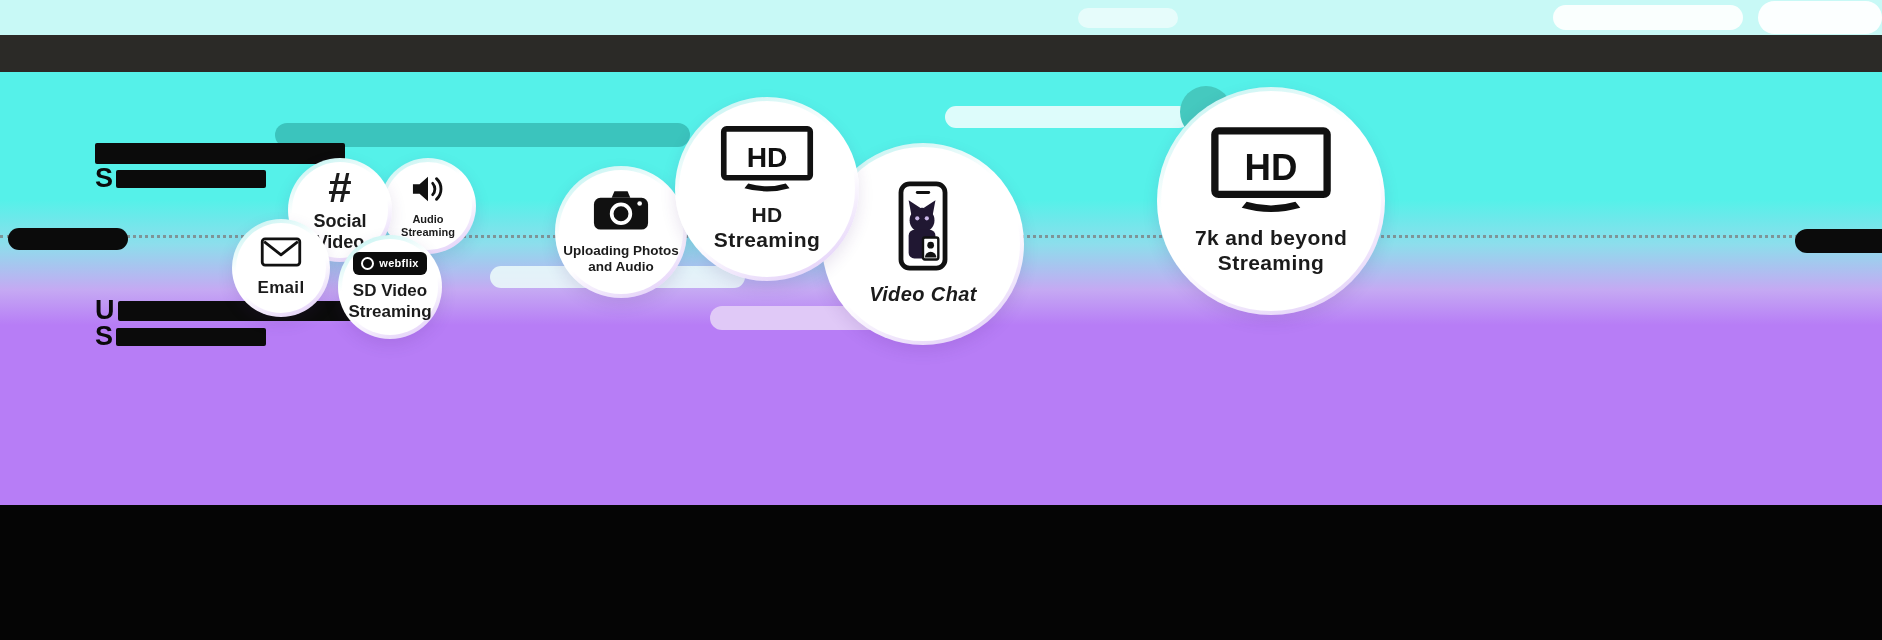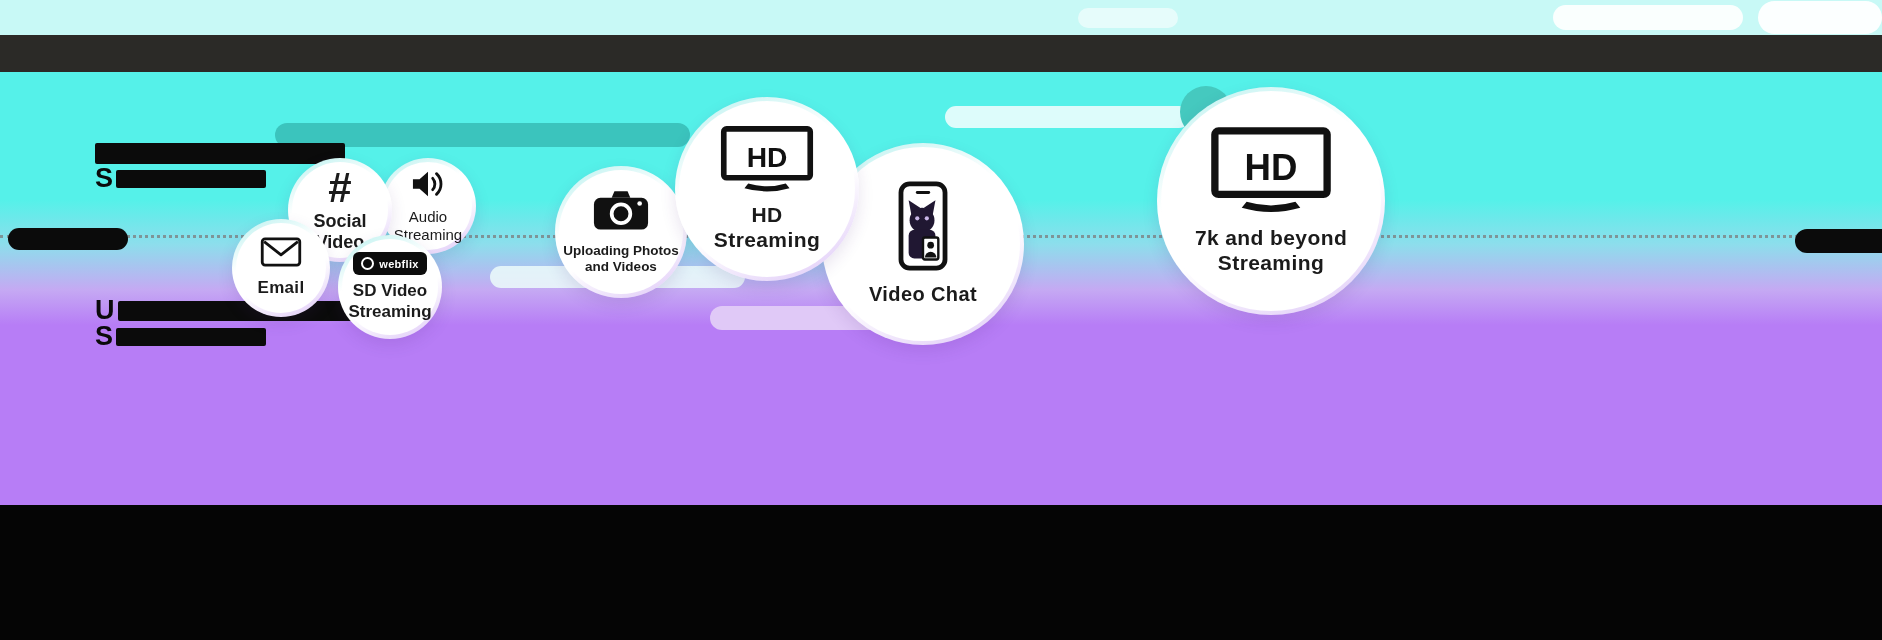--- a/index.html
+++ b/index.html
@@ -51,35 +51,35 @@
     box-shadow:0 6px 16px rgba(70,30,120,.12);
     display:flex;flex-direction:column;align-items:center;justify-content:center;
     text-align:center;gap:7px;z-index:4;
   }
   .blabel .lbl{display:block;line-height:1.18;}
   .b-email {left:232px;top:219px;width:90px;height:90px;z-index:5;}
   .b-email .blabel{font-size:17px;font-weight:600;letter-spacing:.3px;}
   .b-social{left:288px;top:158px;width:96px;height:96px;z-index:4;gap:2px;}
   .b-social .blabel{font-size:18px;font-weight:600;}
   .b-audio {left:380px;top:158px;width:88px;height:88px;z-index:3;gap:4px;}
-  .b-audio .blabel{font-size:15px;font-weight:400;}
+  .b-audio .blabel{font-size:11px;font-weight:700;}
   .b-sd    {left:338px;top:235px;width:96px;height:96px;z-index:6;gap:6px;}
   .b-sd .blabel{font-size:17px;font-weight:800;}
   .b-upload{left:555px;top:166px;width:124px;height:124px;gap:8px;}
   .b-upload .blabel{font-size:13.5px;font-weight:800;}
   .b-hd    {left:675px;top:97px;width:176px;height:176px;z-index:5;gap:6px;}
   .b-hd .blabel{font-size:21px;font-weight:600;letter-spacing:.4px;}
   .b-video {left:822px;top:143px;width:194px;height:194px;z-index:4;gap:8px;}
-  .b-video .blabel{font-size:20px;font-weight:600;letter-spacing:.4px;}
+  .b-video .blabel{font-size:20px;font-weight:600;letter-spacing:.4px;font-style:italic;}
   .b-uhd   {left:1157px;top:87px;width:220px;height:220px;z-index:4;gap:8px;}
   .b-uhd .blabel{font-size:21px;font-weight:600;letter-spacing:.4px;}
 
   .hash{font-size:42px;font-weight:800;line-height:1;}
   .webflix-chip{background:#0c0c0c;color:#fff;border-radius:6px;padding:5px 8px;
-    display:flex;align-items:center;gap:5px;font-size:11px;font-weight:700;letter-spacing:.3px;}
+    display:flex;gap:5px;font-size:11px;font-weight:700;letter-spacing:.3px;}
   .webflix-ring{width:9px;height:9px;border:2px solid #fff;border-radius:50%;display:inline-block;}
 </style>
 </head>
 <body>
 
 <div class="stage">
 
   <div class="dotline"></div>
 
   <div class="pill trail-1"></div>
@@ -155,21 +155,21 @@
     <span>
       <svg width="56" height="42" viewBox="0 0 60 44">
         <rect x="1" y="9" width="58" height="34" rx="7" fill="#111"></rect>
         <path d="M20 9 L23 2 h14 l3 7 z" fill="#111"></path>
         <circle cx="30" cy="26" r="10" fill="#111" stroke="#fff" stroke-width="4"></circle>
         <circle cx="50" cy="15" r="2.5" fill="#fff"></circle>
       </svg>
     </span>
     <div class="blabel">
       <span class="lbl">Uploading Photos</span>
-      <span class="lbl">and Videos</span>
+      <span class="lbl">and Audio</span>
     </div>
   </div>
 
   <div class="bubble b-hd">
     <span>
       <svg width="94" height="68" viewBox="0 0 100 72">
         <rect x="4" y="4" width="92" height="52" rx="3" fill="#fff" stroke="#111" stroke-width="6"></rect>
         <text x="50" y="44" text-anchor="middle" font-size="30" font-weight="800" fill="#111" font-family="Liberation Sans, sans-serif">HD</text>
         <path d="M30 62 Q50 68 70 62 L74 67 Q50 74 26 67 Z" fill="#111"></path>
       </svg>

